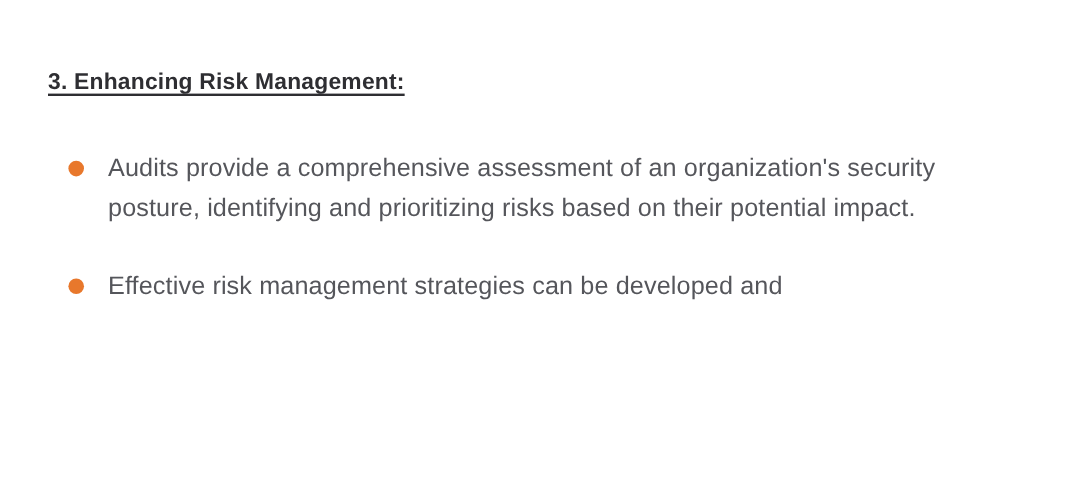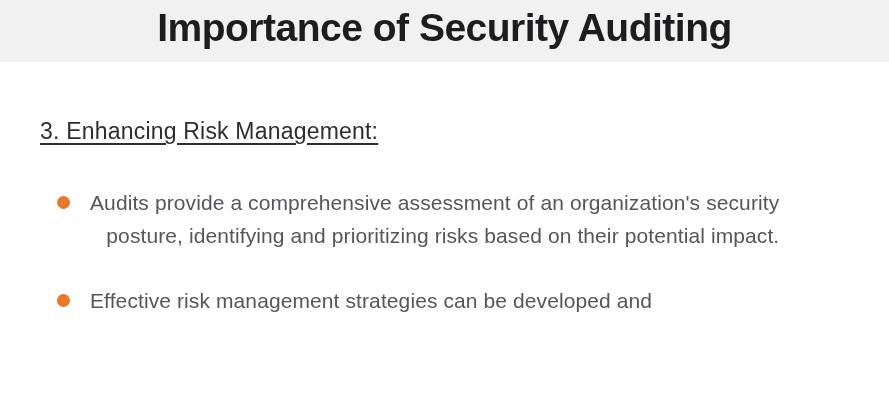--- a/index.html
+++ b/index.html
@@ -29,34 +29,33 @@
     font-weight: 700;
     letter-spacing: -0.5px;
     color: #1d1d1f;
     white-space: nowrap;
   }
   .content {
     padding: 0 40px;
   }
   .section-heading {
     margin: 54px 0 0 0;
-    font-size: 23px;
+    font-size: 19px;
     line-height: 30px;
-    font-weight: 400;
+    font-weight: 700;
     color: #2e2e32;
     text-decoration: underline;
     text-decoration-thickness: 2px;
     text-underline-offset: 4px;
     letter-spacing: 0.2px;
   }
   .bullet-list {
     list-style: none;
     margin: 40px 0 0 0;
     padding: 0;
-    text-align: right;
   }
   .bullet-item {
     display: flex;
     align-items: flex-start;
     padding-left: 17px;
   }
   .bullet-item + .bullet-item {
     margin-top: 32px;
   }
   .bullet-dot {
@@ -77,23 +76,20 @@
   .bullet-line {
     display: block;
     white-space: nowrap;
   }
 </style>
 </head>
 <body>
 
 <div class="page">
 
-  <header class="title-bar">
-    <h1 class="slide-title">Importance of Security Auditing</h1>
-  </header>
 
   <main class="content">
 
     <h2 class="section-heading">3. Enhancing Risk Management:</h2>
 
     <ul class="bullet-list">
 
       <li class="bullet-item">
         <span class="bullet-dot"></span>
         <span class="bullet-text">

